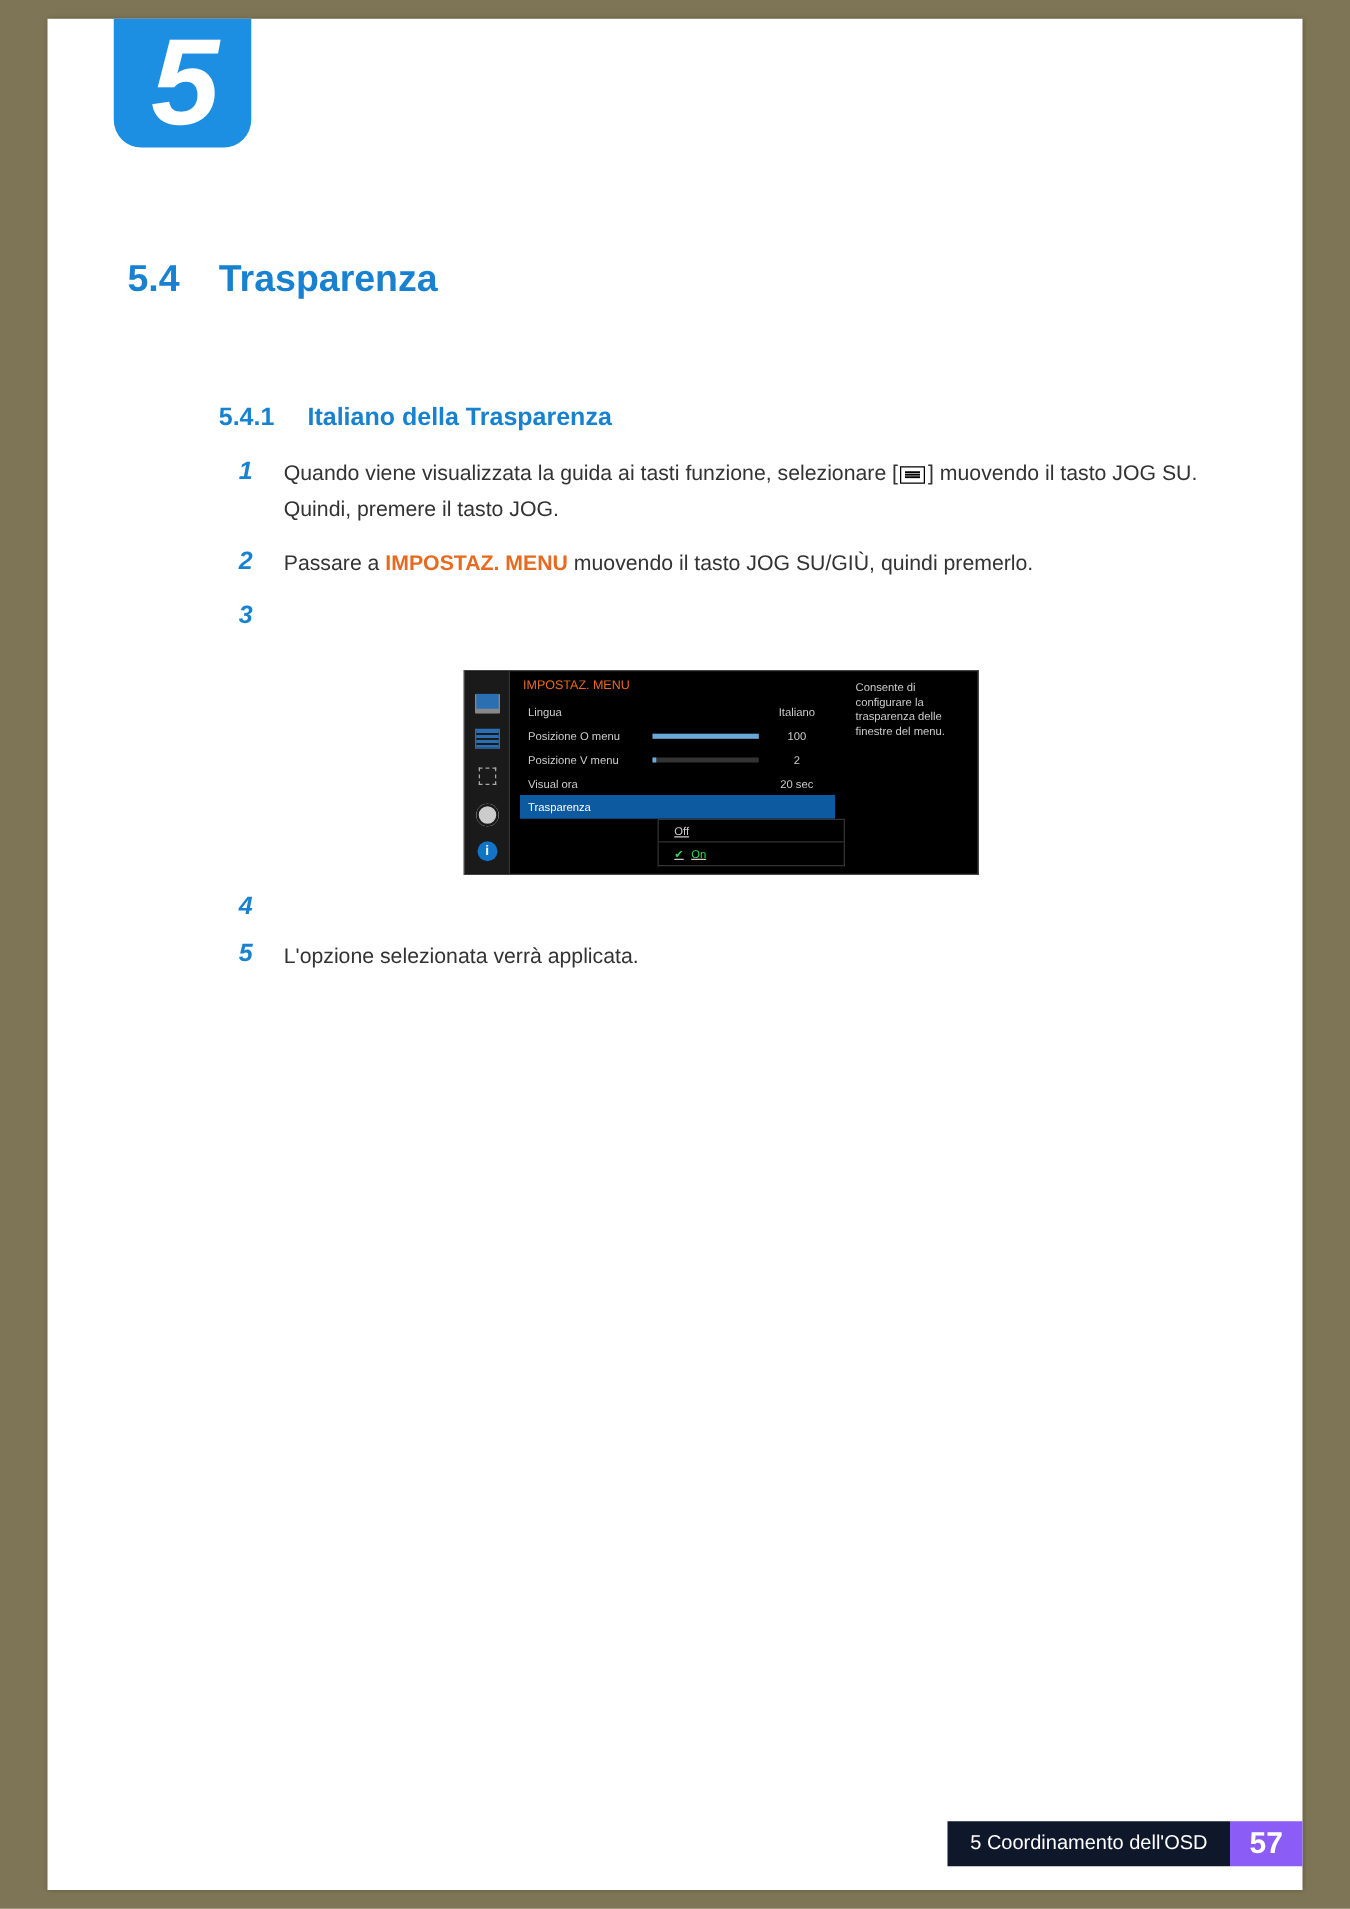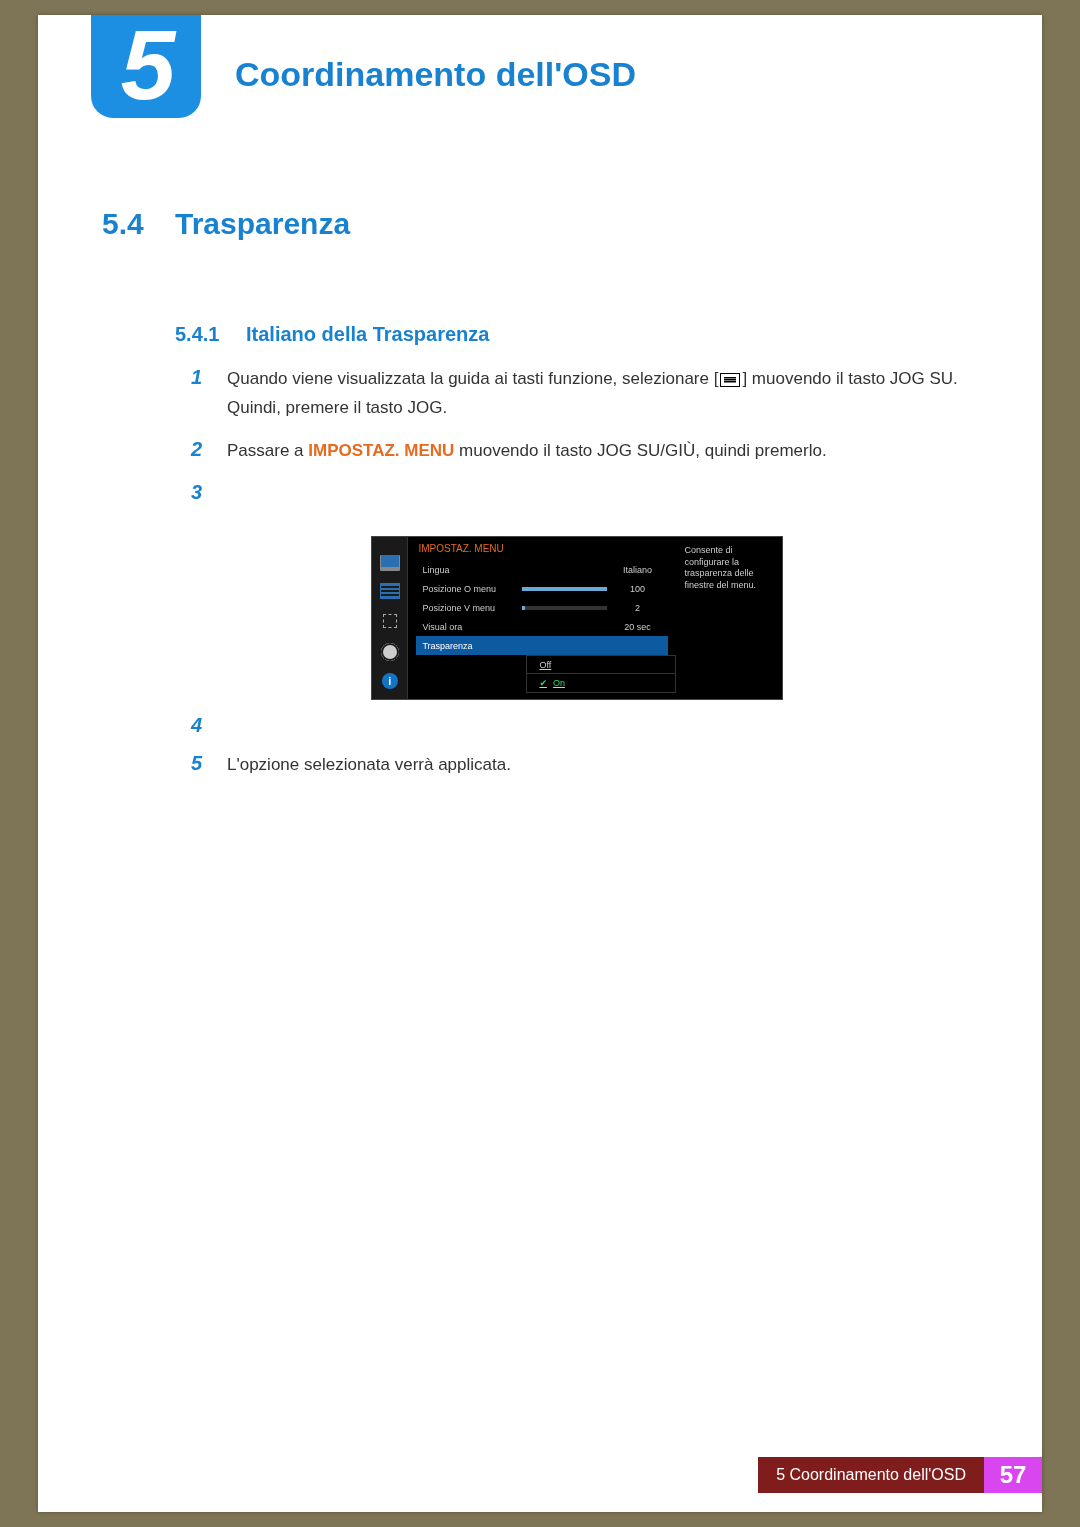--- a/index.html
+++ b/index.html
@@ -199,47 +199,46 @@
   
   .footer {
     position: absolute;
     right: 0;
     bottom: 19px;
     display: flex;
     align-items: stretch;
     height: 36px;
   }
   .footer-label {
-    background: #7f1d1d;
+    background: #0f172a;
     color: #fff;
     font-size: 16px;
     padding: 0 18px;
     display: flex;
     align-items: center;
   }
   .footer-page {
-    background: #d946ef;
+    background: #8b5cf6;
     color: #fff;
     font-size: 24px;
     font-weight: bold;
     width: 58px;
     display: flex;
     align-items: center;
     justify-content: center;
   }
 </style>
 </head>
 <body>
 
 <div class="page">
 
   <div class="chapter-badge">
     <div class="num">5</div>
   </div>
-  <div class="chapter-title">Coordinamento dell'OSD</div>
 
   <div class="section-num">5.4</div>
   <div class="section-title">Trasparenza</div>
 
 
   <div class="sub-num">5.4.1</div>
   <div class="sub-title">Italiano della Trasparenza</div>
 
   <div class="steps">
     <div class="step">

